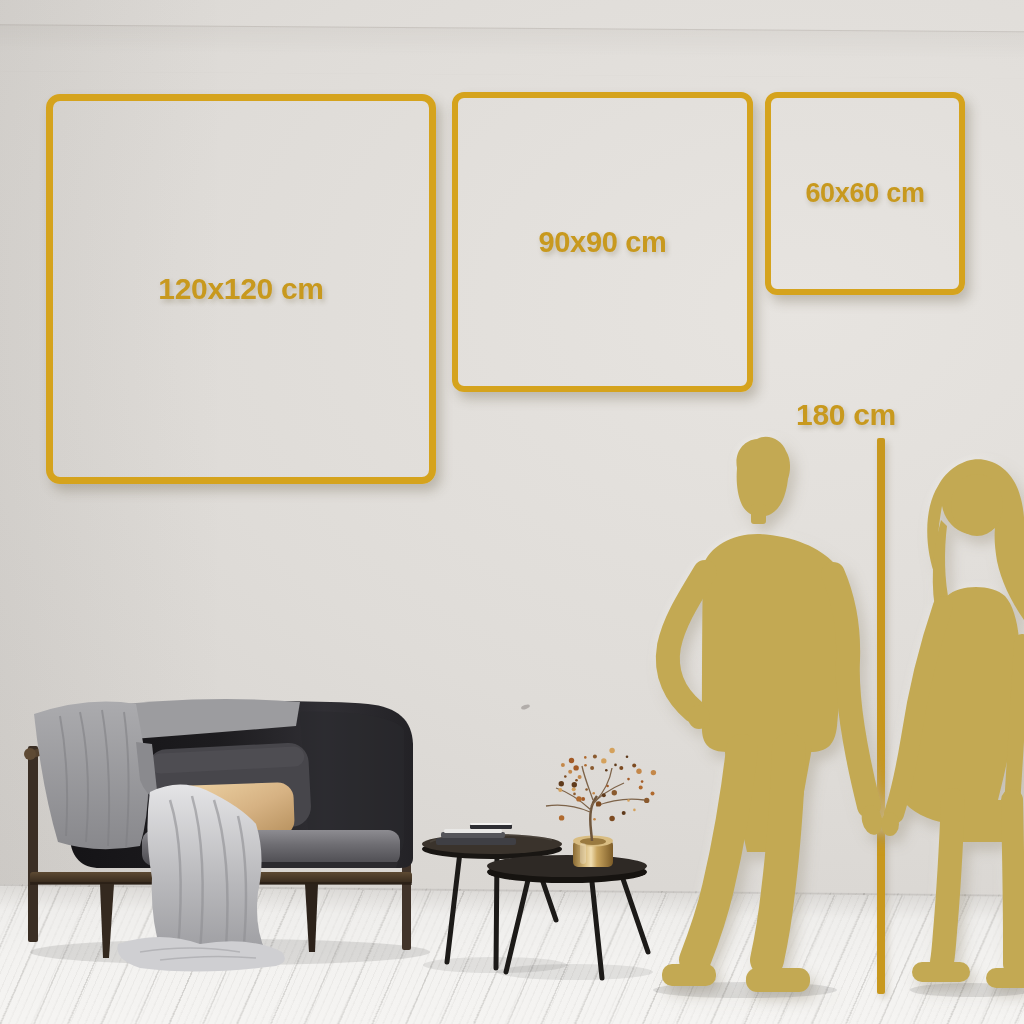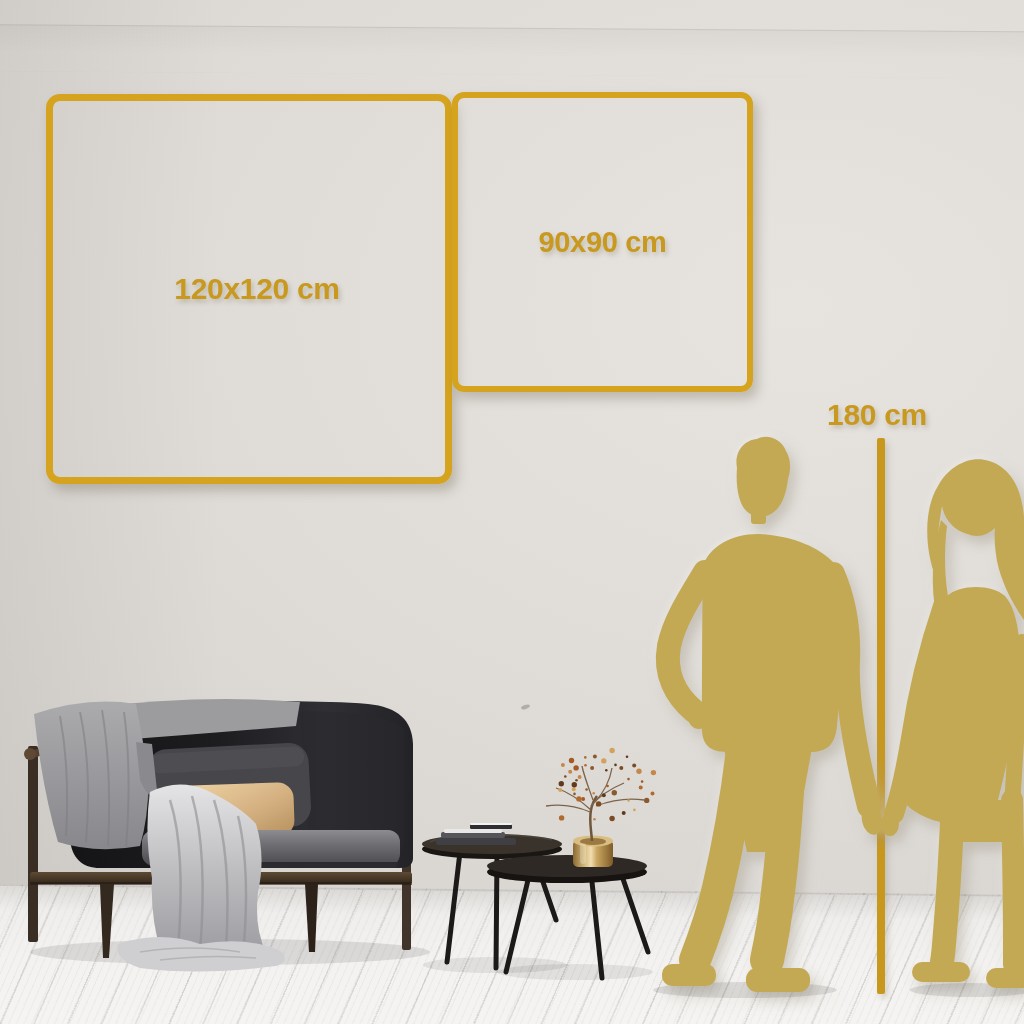--- a/index.html
+++ b/index.html
@@ -19,30 +19,30 @@
     border-top:2px solid rgba(120,115,108,.35);
     background:
       repeating-linear-gradient(113deg, rgba(118,115,110,.22) 0 1.4px, rgba(0,0,0,0) 1.4px 31px),
       repeating-linear-gradient(113deg, rgba(150,147,142,.10) 0 1px, rgba(0,0,0,0) 1px 7px),
       linear-gradient(180deg,#dcdad7 0,#efeeec 24px,var(--floor-white,#f3f2f0) 70px,#f6f5f3 100%);}
   
   .frame{position:absolute;border:7px solid var(--frame-gold,#d5a31d);border-radius:14px;
     box-shadow:5px 7px 12px rgba(105,95,70,.32);
     display:flex;align-items:center;justify-content:center;}
   .frame.f2,.frame.f3{border-width:6px;border-radius:12px;}
-  .f1{left:46px;top:94px;width:376px;height:376px;padding-left:16px;}
+  .f1{left:46px;top:94px;width:376px;height:376px;}
   .f2{left:452px;top:92px;width:289px;height:288px;text-align:center;}
   .f3{left:765px;top:92px;width:188px;height:191px;}
   .frame-label{color:var(--label-gold,#c8991e);font-weight:700;letter-spacing:-.3px;
     text-shadow:2px 3px 5px rgba(110,95,55,.30);white-space:nowrap;}
   .f1 .frame-label{font-size:30px;}
   .f2 .frame-label{font-size:29px;}
   .f3 .frame-label{font-size:27px;}
   
-  .height-label{position:absolute;left:796px;top:398px;width:162px;text-align:center;
+  .height-label{position:absolute;left:796px;top:398px;width:162px;
     color:var(--label-gold,#c8991e);font-weight:700;font-size:30px;letter-spacing:-.3px;
     text-shadow:2px 3px 5px rgba(110,95,55,.30);}
   .height-line{position:absolute;left:877px;top:438px;width:8px;height:556px;border-radius:2px;
     background:var(--measure-line-gold,#c8981e);box-shadow:3px 4px 6px rgba(110,95,55,.22);}
   svg{position:absolute;display:block;}
   .sofa-svg{left:15px;top:690px;width:460px;height:290px;}
   .tables-svg{left:410px;top:730px;width:270px;height:260px;}
   .people-svg{left:610px;top:428px;width:414px;height:586px;
     filter:drop-shadow(5px 7px 7px rgba(95,80,45,.28)) drop-shadow(0 0 5px rgba(255,255,255,.55));}
   .sil{fill:var(--silhouette-gold,#c3a953);}
@@ -56,20 +56,23 @@
   <div class="wall-shade-left"></div>
   <div class="ceiling"></div>
   <div class="floor"></div>
   <div class="wall-mark"></div>
 
   <div class="frame f1">
     <span class="frame-label">120x120 cm</span>
   </div>
   <div class="frame f2">
     <span class="frame-label">90x90 cm</span>
+  </div>
+  <div class="frame f3">
+    <span class="frame-label">60x60 cm</span>
   </div>
 
   <div class="height-label">180 cm</div>
   <div class="height-line"></div>
 
   <svg class="sofa-svg" viewBox="15 690 460 290" aria-hidden="true">
     <defs>
       <linearGradient id="shellGrad" x1="0" y1="0" x2="1" y2="0">
         <stop offset="0" stop-color="#141316"></stop>
           <stop offset=".45" stop-color="#1d1c1f"></stop>

